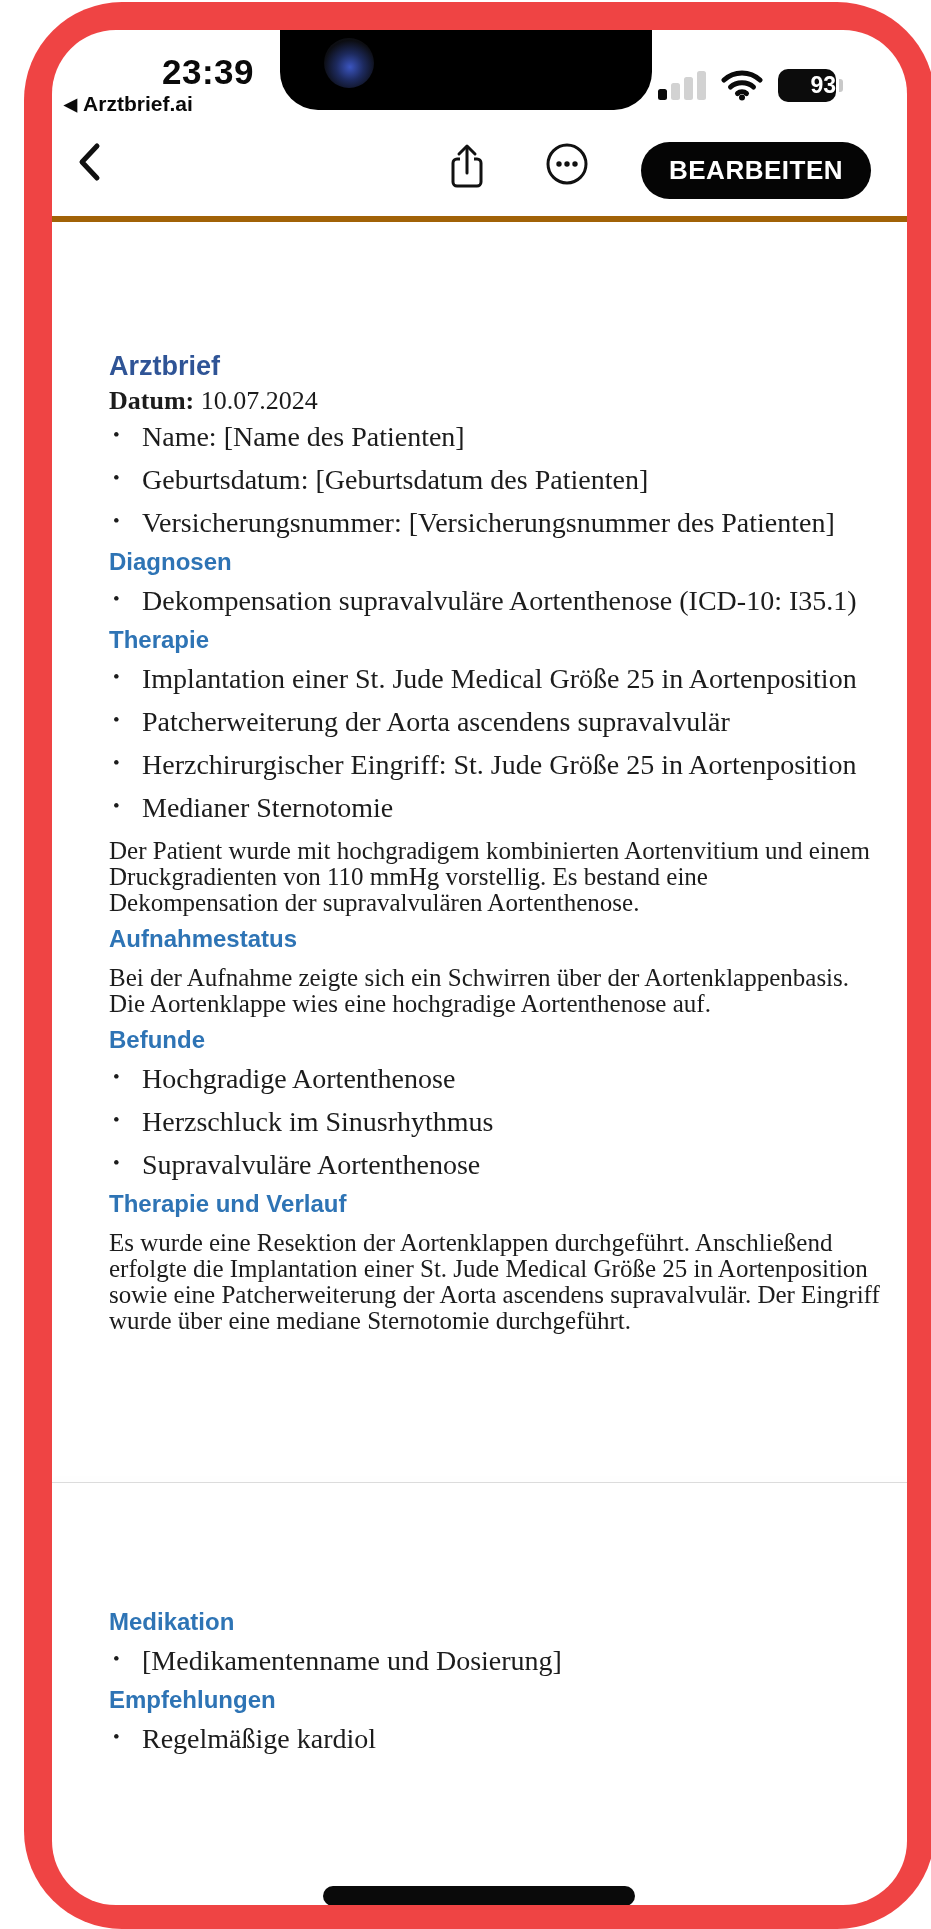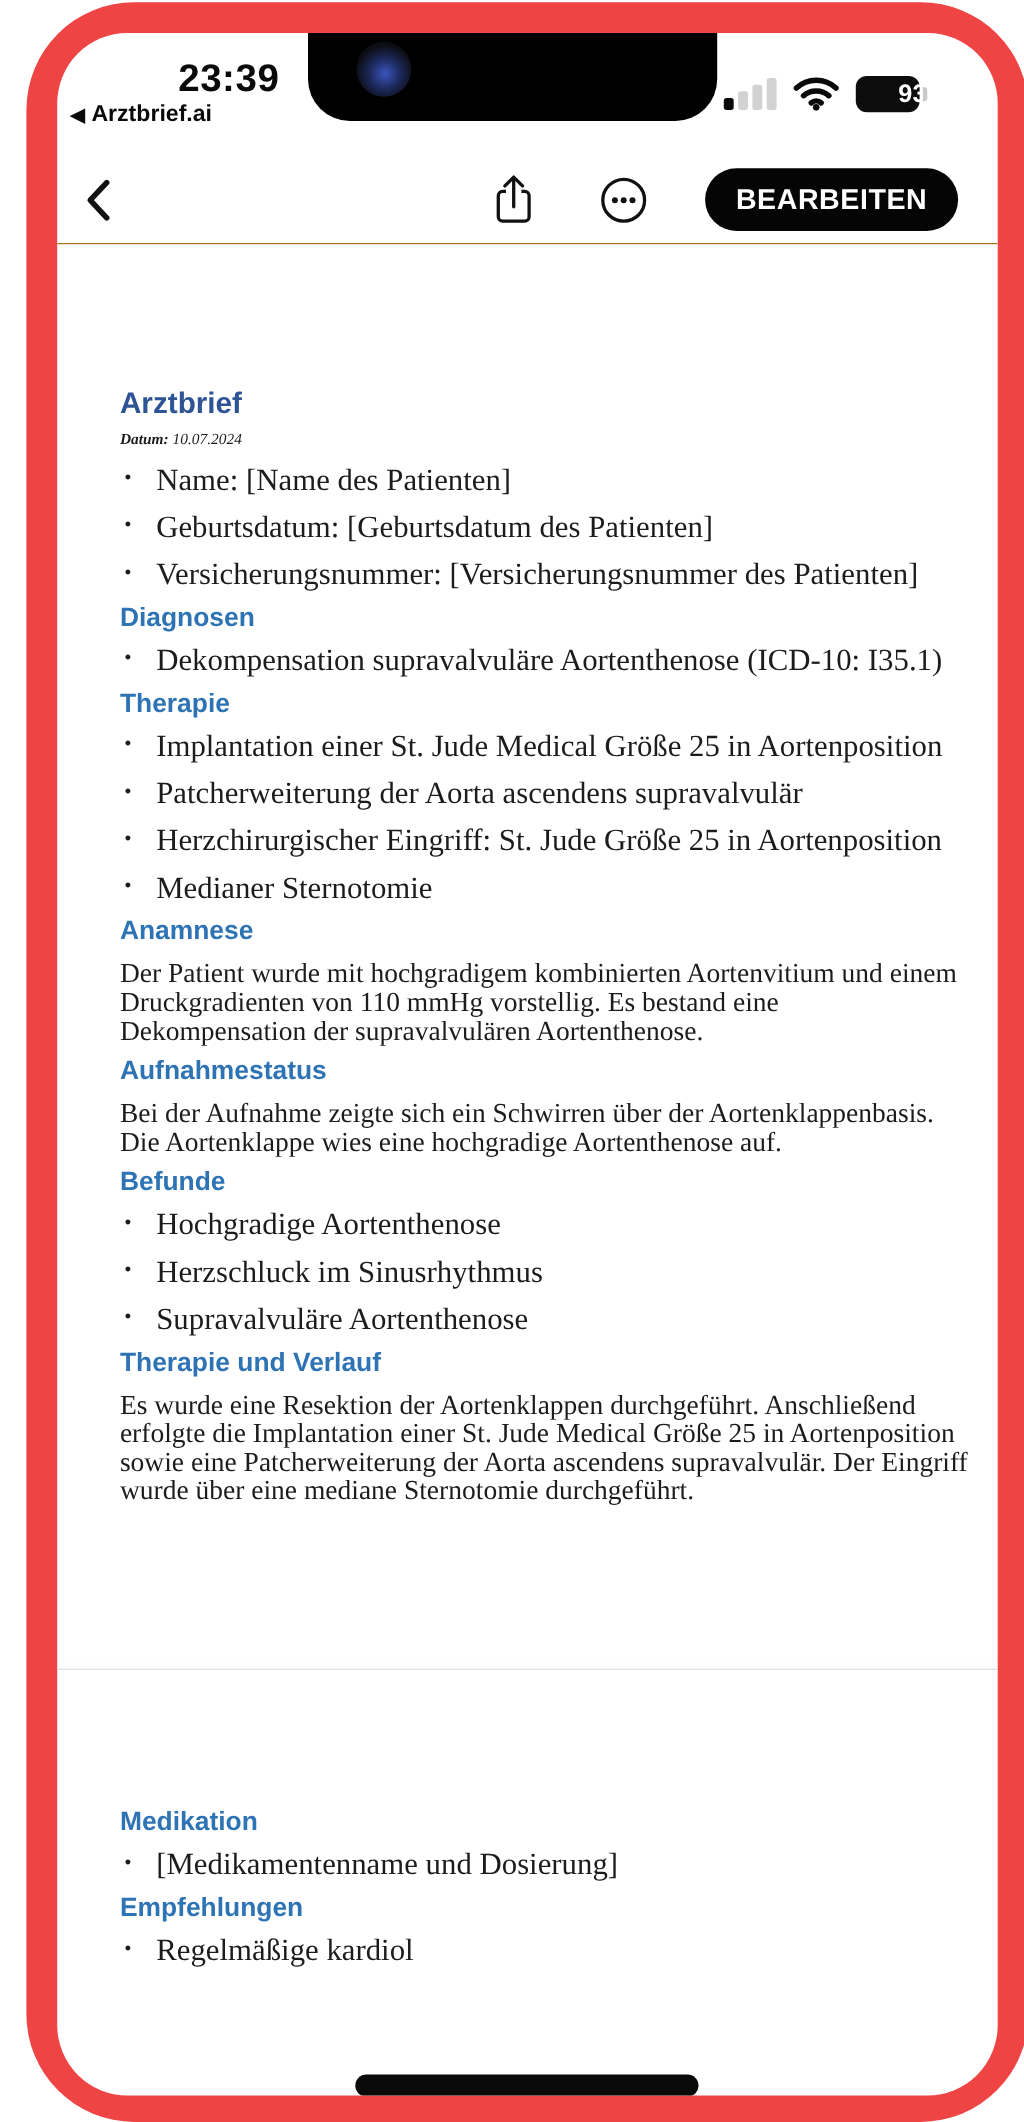--- a/index.html
+++ b/index.html
@@ -36,35 +36,35 @@
   }
   .sig { display:flex; align-items:flex-end; gap:4px; height:30px; }
   .sig i { display:block; width:9px; border-radius:2.5px; background:#d2d2d2; }
   .sig i:nth-child(1){ height:11px; background:#0a0a0a; }
   .sig i:nth-child(2){ height:17px; }
   .sig i:nth-child(3){ height:23px; }
   .sig i:nth-child(4){ height:29px; }
   .battery {
     width:58px; height:33px; border-radius:10px; background:#0c0c0c;
     color:#fff; font-size:23px; font-weight:700; display:flex;
-    align-items:center; justify-content:center;padding-left:45px;
+    align-items:center; justify-content:flex-end;padding-left:45px;
   }
   .battery-nub { width:4px; height:13px; border-radius:0 3px 3px 0; background:#c9c9c9; margin-left:-12px; }
 
   .back-app {
     position:absolute; left:12px; top:62px; display:flex; align-items:center; gap:6px;
     font-size:21px; font-weight:600; color:#0a0a0a;
   }
   .back-app .tri { font-size:17px; }
 
   
   .navbar {
     position:absolute; left:0; right:0; top:112px; height:80px;
-    display:flex; align-items:center; padding:0 36px 0 24px;
-    border-bottom:1px solid #a16207;
+    display:flex; align-items:flex-start; padding:0 36px 0 24px;
+    border-bottom:6px solid #a16207;
   }
   .nav-spacer { flex:1; }
   .nav-ic { display:flex; align-items:center; justify-content:center; cursor:pointer; }
   .nav-ic + .nav-ic { margin-left:58px; }
   .edit-btn {
     margin-left:52px; height:57px; padding:0 28px; border:none; border-radius:29px;
     background:#050505; color:#ffffff; font-size:26px; font-weight:700;
     letter-spacing:0.5px; font-family:"Liberation Sans", sans-serif; cursor:pointer;
     display:flex; align-items:center;
   }
@@ -72,21 +72,21 @@
   
   .doc {
     position:absolute; left:0; right:0; top:193px; bottom:0; overflow:hidden;
     padding:127px 25px 0 57px;
     font-family:"Liberation Serif", serif; color:#1c1c1c;
   }
   .doc-h1 {
     font-family:"Liberation Sans", sans-serif; font-size:27px; font-weight:700;
     color:var(--title-color,#2F5496); margin:0 0 6px 0; line-height:1.2;
   }
-  .doc-date { font-size:14px; line-height:26px; margin:0 0 10px 0;font-style:italic; }
+  .doc-date { font-size:26px; line-height:26px; margin:0 0 10px 0; }
   .doc-date b { font-weight:700; }
   .doc-h2 {
     font-family:"Liberation Sans", sans-serif; font-size:24px; font-weight:700;
     color:var(--heading-color,#2E74B5); margin:-6px 0 12px 0; line-height:29px;
   }
   .doc-li {
     position:relative; padding-left:33px; font-size:28px; line-height:26px;
     margin:0 0 17px 0;
   }
   .doc-li::before {
@@ -170,21 +170,20 @@
           <div class="doc-li">Name: [Name des Patienten]</div>
           <div class="doc-li">Geburtsdatum: [Geburtsdatum des Patienten]</div>
           <div class="doc-li">Versicherungsnummer: [Versicherungsnummer des Patienten]</div>
           <h2 class="doc-h2">Diagnosen</h2>
           <div class="doc-li">Dekompensation supravalvuläre Aortenthenose (ICD-10: I35.1)</div>
           <h2 class="doc-h2">Therapie</h2>
           <div class="doc-li">Implantation einer St. Jude Medical Größe 25 in Aortenposition</div>
           <div class="doc-li">Patcherweiterung der Aorta ascendens supravalvulär</div>
           <div class="doc-li">Herzchirurgischer Eingriff: St. Jude Größe 25 in Aortenposition</div>
           <div class="doc-li">Medianer Sternotomie</div>
-          <h2 class="doc-h2">Anamnese</h2>
           <p class="doc-p">Der Patient wurde mit hochgradigem kombinierten Aortenvitium und einem Druckgradienten von 110 mmHg vorstellig. Es bestand eine Dekompensation der supravalvulären Aortenthenose.</p>
           <h2 class="doc-h2">Aufnahmestatus</h2>
           <p class="doc-p">Bei der Aufnahme zeigte sich ein Schwirren über der Aortenklappenbasis. Die Aortenklappe wies eine hochgradige Aortenthenose auf.</p>
           <h2 class="doc-h2">Befunde</h2>
           <div class="doc-li">Hochgradige Aortenthenose</div>
           <div class="doc-li">Herzschluck im Sinusrhythmus</div>
           <div class="doc-li">Supravalvuläre Aortenthenose</div>
           <h2 class="doc-h2">Therapie und Verlauf</h2>
           <p class="doc-p">Es wurde eine Resektion der Aortenklappen durchgeführt. Anschließend erfolgte die Implantation einer St. Jude Medical Größe 25 in Aortenposition sowie eine Patcherweiterung der Aorta ascendens supravalvulär. Der Eingriff wurde über eine mediane Sternotomie durchgeführt.</p>
         </div>

